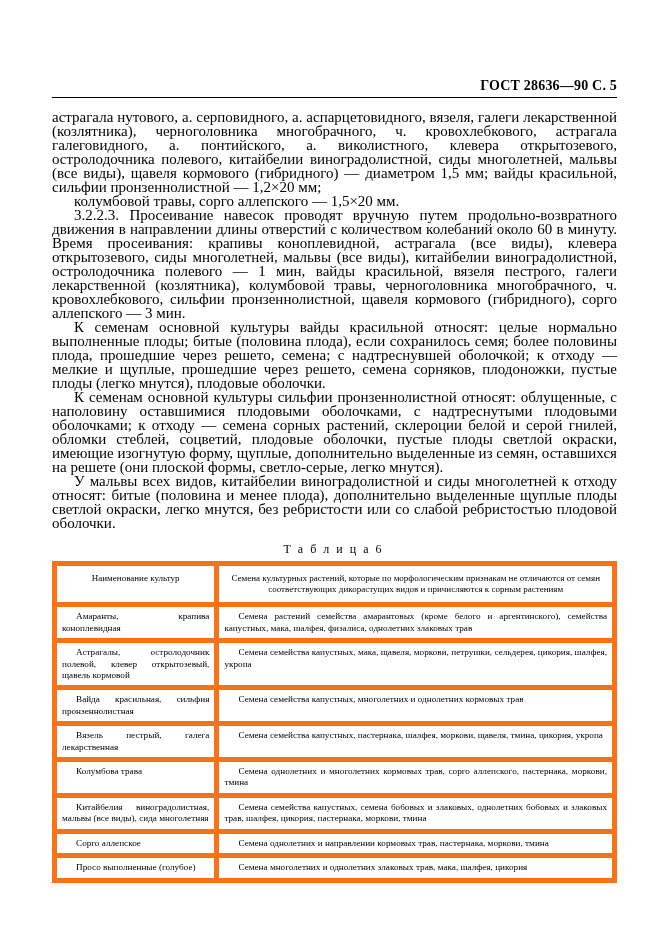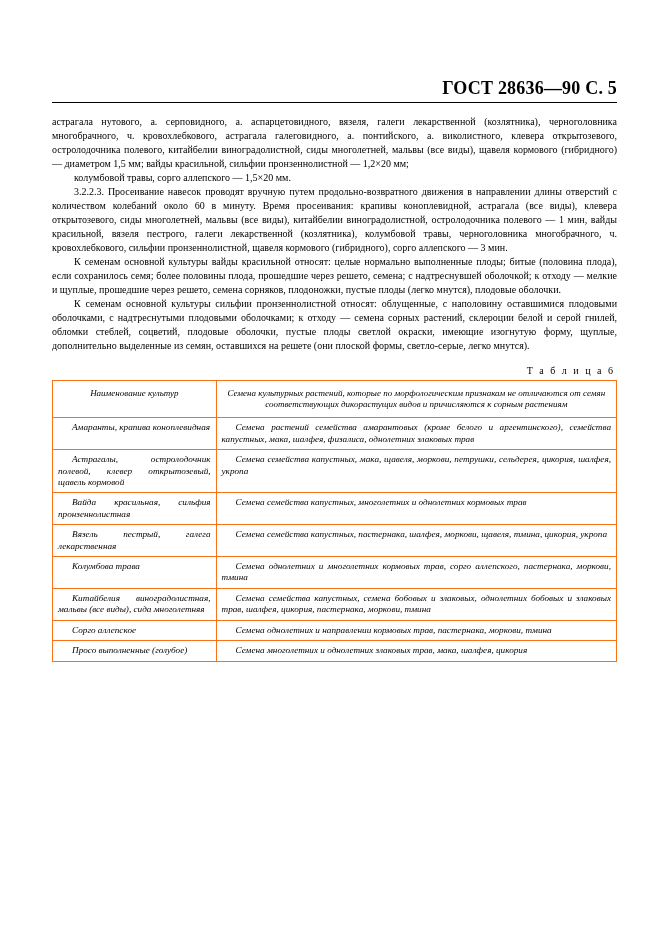--- a/index.html
+++ b/index.html
@@ -19,59 +19,58 @@
     position: relative;
     width: 661px;
     height: 936px;
     box-sizing: border-box;
     padding: 0 44px 0 52px;
   }
   .header {
     text-align: right;
     font-family: "Liberation Serif", serif;
     font-weight: bold;
-    font-size: 18px;
+    font-size: 14px;
     padding-top: 78px;
     letter-spacing: 0.2px;
   }
   .rule {
     border-top: 1px solid #000;
     margin: 3px 0 12px 0;
   }
   .body-text p {
     margin: 0 0 0 0;
-    font-size: 10px;
+    font-size: 15px;
     line-height: 14.0px;
     text-align: justify;
     text-indent: 22px;
     hyphens: manual;
   }
   .body-text p.noindent {
     text-indent: 0;
   }
   .tbl-caption {
     margin-top: 12px;
-    text-align: right;
-    font-size: 10px;
+    text-align: center;
+    font-size: 12px;
     letter-spacing: 2px;
     padding-right: 2px;
   }
   table.maintable {
     width: 100%;
     border-collapse: collapse;
     margin-top: 4px;
     font-size: 9.2px;
     line-height: 11.4px;
   }
   table.maintable td, table.maintable th {
-    border: 1px solid #f97316;
+    border: 5px solid #f97316;
     vertical-align: top;
     padding: 4px 5px 4px 5px;
     font-weight: normal;
-    font-style: italic;
   }
   table.maintable thead th {
     text-align: center;
     padding: 7px 6px 7px 6px;
     font-size: 9.0px;
     line-height: 11.2px;
   }
   table.maintable thead th.col1 {
     width: 29%;
   }
@@ -95,20 +94,21 @@
 
   <div class="header">ГОСТ 28636—90 С. 5</div>
   <div class="rule"></div>
 
   <div class="body-text">
     <p class="noindent">астрагала нутового, а. серповидного, а. аспарцетовидного, вязеля, галеги лекарственной (козлятника), черноголовника многобрачного, ч. кровохлебкового, астрагала галеговидного, а. понтийского, а. виколистного, клевера открытозевого, остролодочника полевого, китайбелии виноградолистной, сиды многолетней, мальвы (все виды), щавеля кормового (гибридного) — диаметром 1,5 мм; вайды красильной, сильфии пронзеннолистной — 1,2×20 мм;</p>
     <p>колумбовой травы, сорго аллепского — 1,5×20 мм.</p>
     <p>3.2.2.3. Просеивание навесок проводят вручную путем продольно-возвратного движения в направлении длины отверстий с количеством колебаний около 60 в минуту. Время просеивания: крапивы коноплевидной, астрагала (все виды), клевера открытозевого, сиды многолетней, мальвы (все виды), китайбелии виноградолистной, остролодочника полевого — 1 мин, вайды красильной, вязеля пестрого, галеги лекарственной (козлятника), колумбовой травы, черноголовника многобрачного, ч. кровохлебкового, сильфии пронзеннолистной, щавеля кормового (гибридного), сорго аллепского — 3 мин.</p>
     <p>К семенам основной культуры вайды красильной относят: целые нормально выполненные плоды; битые (половина плода), если сохранилось семя; более половины плода, прошедшие через решето, семена; с надтреснувшей оболочкой; к отходу — мелкие и щуплые, прошедшие через решето, семена сорняков, плодоножки, пустые плоды (легко мнутся), плодовые оболочки.</p>
     <p>К семенам основной культуры сильфии пронзеннолистной относят: облущенные, с наполовину оставшимися плодовыми оболочками, с надтреснутыми плодовыми оболочками; к отходу — семена сорных растений, склероции белой и серой гнилей, обломки стеблей, соцветий, плодовые оболочки, пустые плоды светлой окраски, имеющие изогнутую форму, щуплые, дополнительно выделенные из семян, оставшихся на решете (они плоской формы, светло-серые, легко мнутся).</p>
+    <p>У мальвы всех видов, китайбелии виноградолистной и сиды многолетней к отходу относят: битые (половина и менее плода), дополнительно выделенные щуплые плоды светлой окраски, легко мнутся, без ребристости или со слабой ребристостью плодовой оболочки.</p>
   </div>
 
   <div class="tbl-caption">Т а б л и ц а  6</div>
 
   <table class="maintable">
     <thead>
       <tr>
         <th class="col1">Наименование культур</th>
         <th>Семена культурных растений, которые по морфологическим признакам не отличаются от семян соответствующих дикорастущих видов и причисляются к сорным растениям</th>
       </tr>

